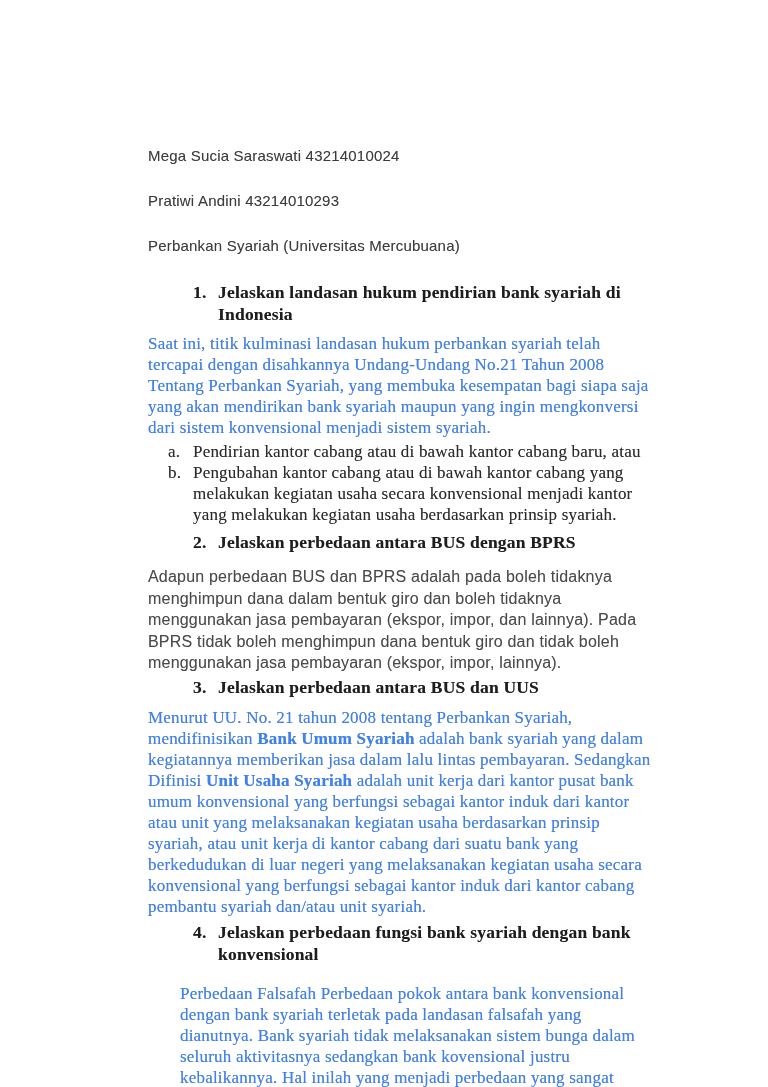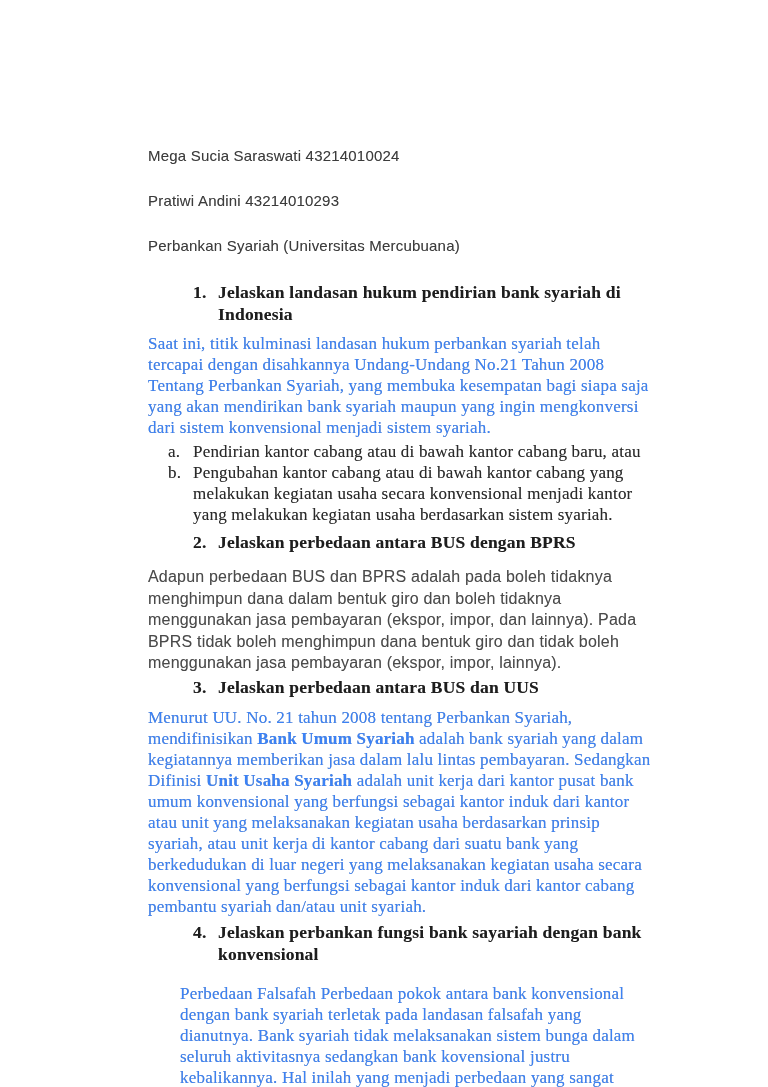--- a/index.html
+++ b/index.html
@@ -107,35 +107,35 @@
     <span class="htext">Jelaskan landasan hukum pendirian bank syariah di Indonesia</span>
   </div>
   <p class="serif-para mt-p1">Saat ini, titik kulminasi landasan hukum perbankan syariah telah tercapai dengan disahkannya Undang-Undang No.21 Tahun 2008 Tentang Perbankan Syariah, yang membuka kesempatan bagi siapa saja yang akan mendirikan bank syariah maupun yang ingin mengkonversi dari sistem konvensional menjadi sistem syariah.</p>
   <div class="abc-list mt-list">
     <div class="abc-item">
       <span class="marker">a.</span>
       <span class="itext">Pendirian kantor cabang atau di bawah kantor cabang baru, atau</span>
     </div>
     <div class="abc-item">
       <span class="marker">b.</span>
-      <span class="itext">Pengubahan kantor cabang atau di bawah kantor cabang yang melakukan kegiatan usaha secara konvensional menjadi kantor yang melakukan kegiatan usaha berdasarkan sistem syariah.</span>
+      <span class="itext">Pengubahan kantor cabang atau di bawah kantor cabang yang melakukan kegiatan usaha secara konvensional menjadi kantor yang melakukan kegiatan usaha berdasarkan prinsip syariah.</span>
     </div>
   </div>
 
   <div class="heading mt-h2">
     <span class="num">2.</span>
     <span class="htext">Jelaskan perbedaan antara BUS dengan BPRS</span>
   </div>
   <p class="sans-para mt-p2">Adapun perbedaan BUS dan BPRS adalah pada boleh tidaknya menghimpun dana dalam bentuk giro dan boleh tidaknya menggunakan jasa pembayaran (ekspor, impor, dan lainnya). Pada BPRS tidak boleh menghimpun dana bentuk giro dan tidak boleh menggunakan jasa pembayaran (ekspor, impor, lainnya).</p>
 
   <div class="heading mt-h3">
     <span class="num">3.</span>
     <span class="htext">Jelaskan perbedaan antara BUS dan UUS</span>
   </div>
   <p class="serif-para mt-p3"><span>Menurut UU. No. 21 tahun 2008 tentang Perbankan Syariah, mendifinisikan </span><span class="bold">Bank Umum Syariah</span><span> adalah bank syariah yang dalam kegiatannya memberikan jasa dalam lalu lintas pembayaran. Sedangkan Difinisi </span><span class="bold">Unit Usaha Syariah</span><span> adalah unit kerja dari kantor pusat bank umum konvensional yang berfungsi sebagai kantor induk dari kantor atau unit yang melaksanakan kegiatan usaha berdasarkan prinsip syariah, atau unit kerja di kantor cabang dari suatu bank yang berkedudukan di luar negeri yang melaksanakan kegiatan usaha secara konvensional yang berfungsi sebagai kantor induk dari kantor cabang pembantu syariah dan/atau unit syariah.</span></p>
 
   <div class="heading mt-h4">
     <span class="num">4.</span>
-    <span class="htext">Jelaskan perbankan fungsi bank sayariah dengan bank konvensional</span>
+    <span class="htext">Jelaskan perbedaan fungsi bank syariah dengan bank konvensional</span>
   </div>
   <p class="serif-para mt-p4">Perbedaan Falsafah Perbedaan pokok antara bank konvensional dengan bank syariah terletak pada landasan falsafah yang dianutnya. Bank syariah tidak melaksanakan sistem bunga dalam seluruh aktivitasnya sedangkan bank kovensional justru kebalikannya. Hal inilah yang menjadi perbedaan yang sangat</p>
 
 </div>
 
 </body></html>

